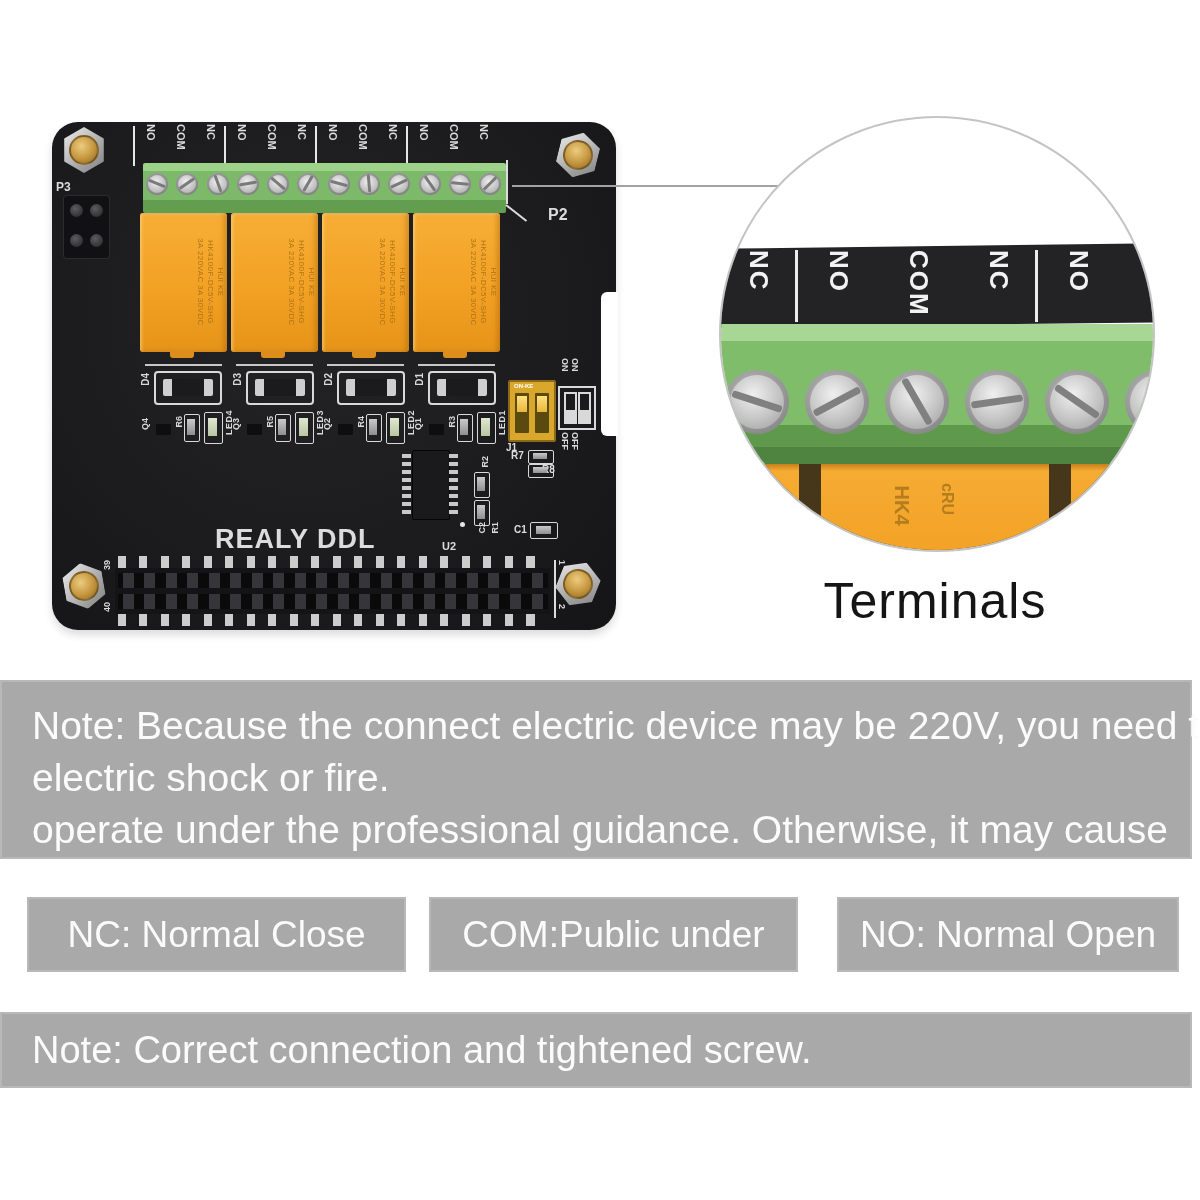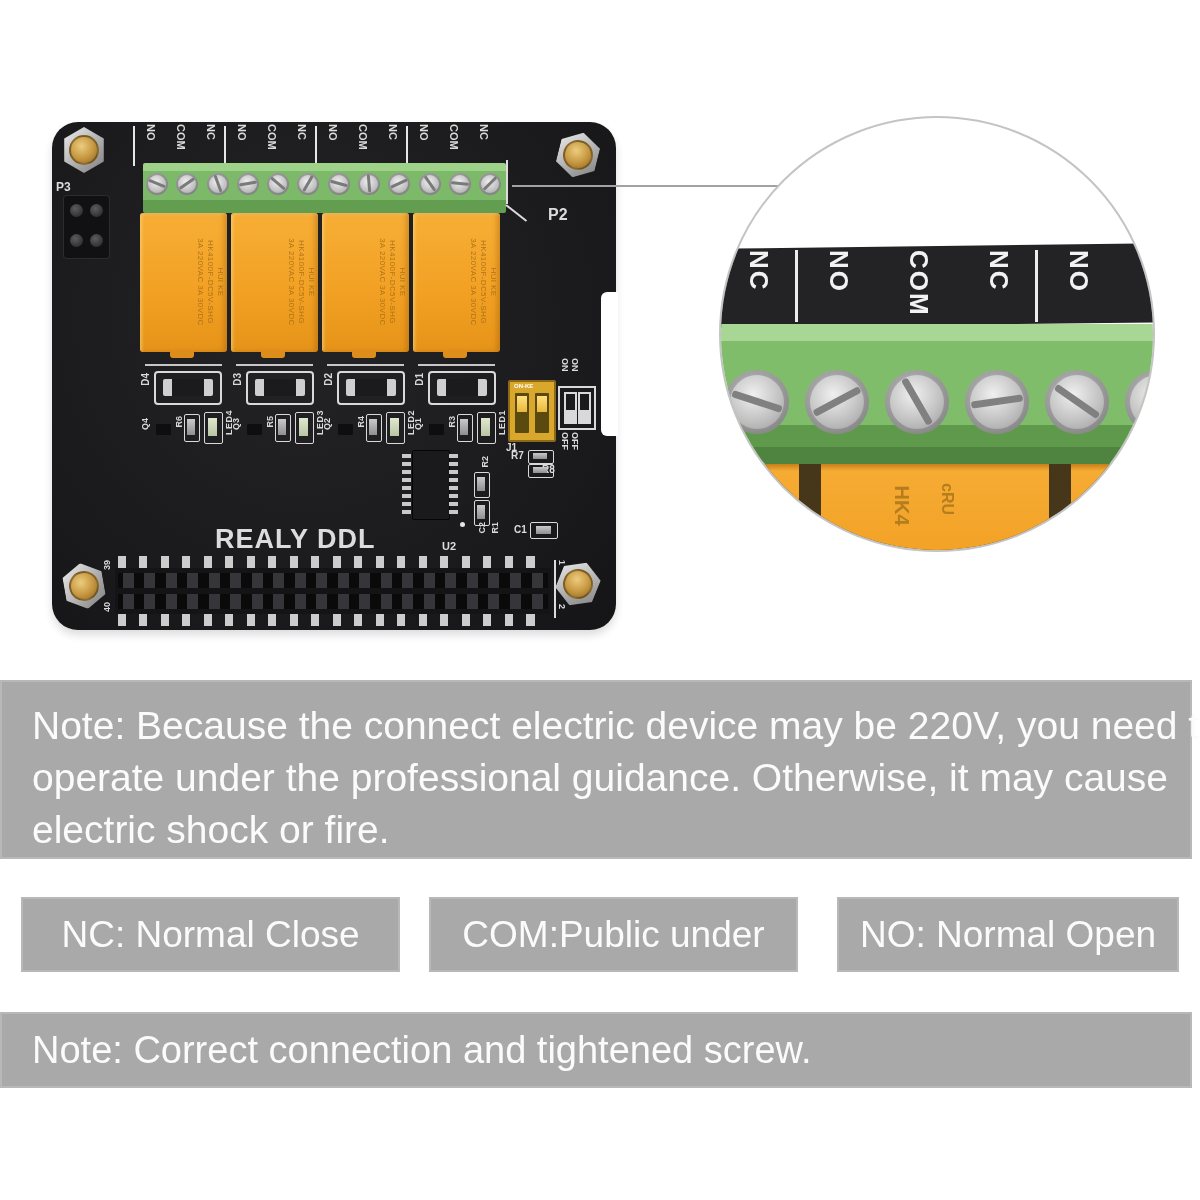--- a/index.html
+++ b/index.html
@@ -331,26 +331,27 @@
 
     <div class="abs iorange-base"></div>
     <div class="abs iorange" style="left:-10px;width:88px;"></div>
     <div class="abs iorange" style="left:100px;width:228px;">
       <span class="abs imark" style="left:60px;top:30px;font-size:20px;">HK4</span>
       <span class="abs imark" style="left:110px;top:26px;font-size:16px;">cRU</span>
     </div>
     <div class="abs iorange" style="left:350px;width:102px;"></div>
   </div>
 
+  <div class="abs caption" style="left:775px;top:572px;width:320px;text-align:center;">Terminals</div>
 
   <div class="abs gray warn">
     <div>Note: Because the connect electric device may be 220V, you need to</div>
+    <div>electric shock or fire.</div>
     <div>operate under the professional guidance. Otherwise, it may cause</div>
-    <div>electric shock or fire.</div>
   </div>
 
-  <div class="abs gray defbox" style="left:21px;width:379px;">NC: Normal Close</div>
+  <div class="abs gray defbox" style="left:27px;width:379px;">NC: Normal Close</div>
   <div class="abs gray defbox" style="left:429px;width:369px;">COM:Public under</div>
   <div class="abs gray defbox" style="left:837px;width:342px;">NO: Normal Open</div>
 
   <div class="abs gray screwnote">Note: Correct connection and tightened screw.</div>
 
 </div>
 
 </body></html>

